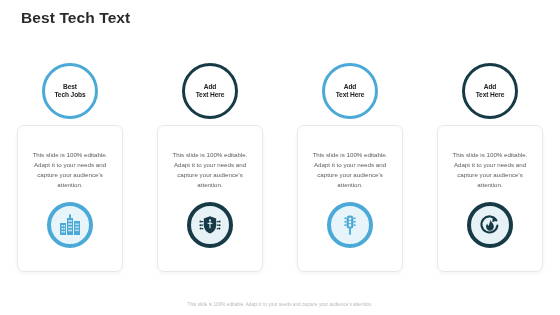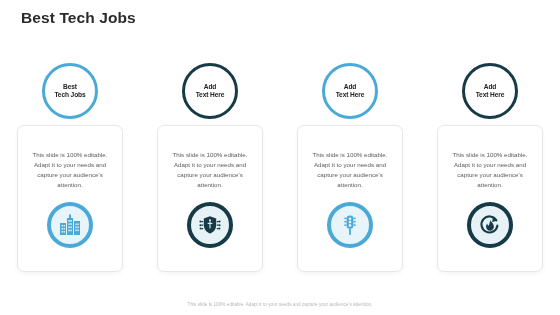--- a/index.html
+++ b/index.html
@@ -132,21 +132,21 @@
     font-size: 4.6px;
     color: #b6b6b6;
     letter-spacing: 0.05px;
   }
 </style>
 </head>
 <body>
 
 <div class="slide">
 
-  <div class="slide-title">Best Tech Jobs</div>
+  <div class="slide-title">Best Tech Text</div>
 
   <div class="cards">
 
     <div class="card-col c-light">
       <div class="badge">
         <div class="badge-text">
           <span>Best</span><br>
           <span>Tech Jobs</span>
         </div>
       </div>

